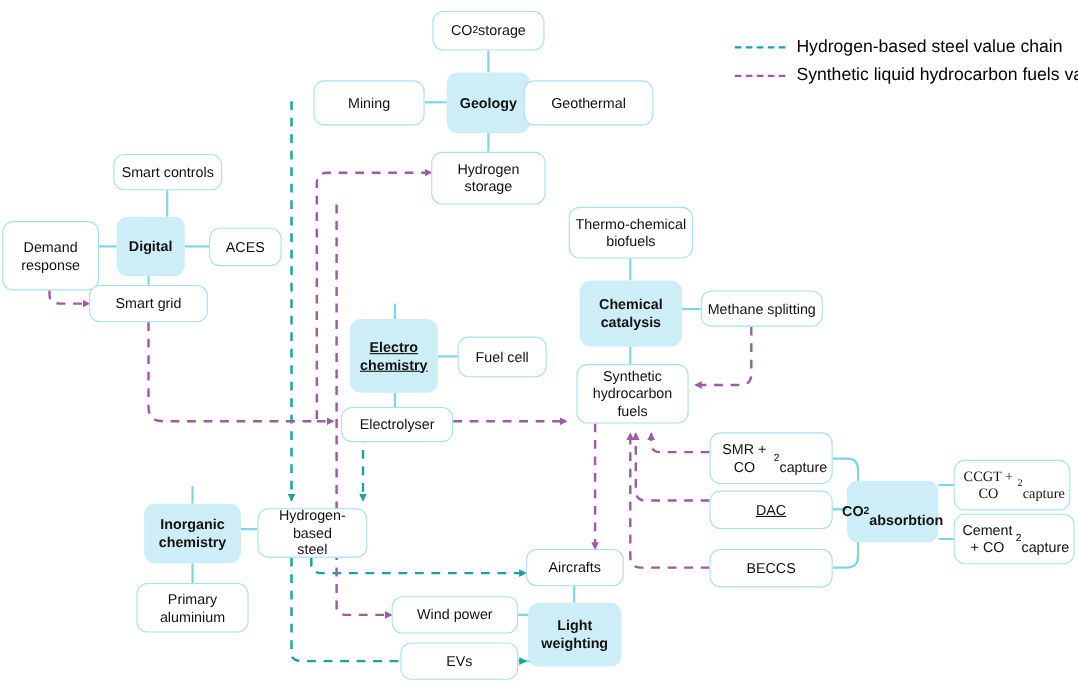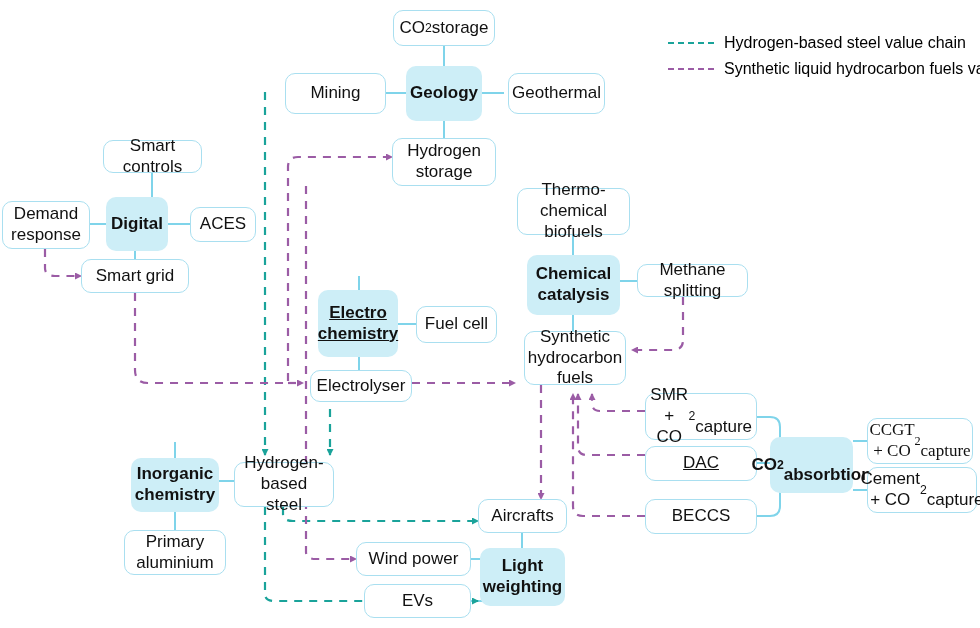--- a/index.html
+++ b/index.html
@@ -13,21 +13,21 @@
   }
   #canvas{position:absolute;left:0;top:0;width:980px;height:628px;}
   svg.edges{position:absolute;left:0;top:0;width:980px;height:628px;pointer-events:none;}
 
   .node{
     position:absolute;
     box-sizing:border-box;
     display:flex;align-items:center;justify-content:center;
     text-align:center;
     border-radius:10px;
-    font-size:17px;
+    font-size:13px;
     color:#111111;
     line-height:1.22;
     padding:2px 4px;
   }
   .node.leaf{
     background:#ffffff;
     border:1.4px solid #a9dff0;
   }
   .node.hub{
     background:#cdeef7;
@@ -121,25 +121,25 @@
 
       <path d="M645,516 L583,516 Q573,516 573,506 L573,394" marker-end="url(#arrowP)"></path>
 
       <path d="M541,385 L541,499" marker-end="url(#arrowP)"></path>
     </g>
   </svg>
 
   <div class="node leaf" style="left:393px;top:10px;width:102px;height:36px;">CO<sub>2</sub> storage</div>
   <div class="node leaf" style="left:285px;top:73px;width:101px;height:41px;">Mining</div>
   <div class="node hub" style="left:406px;top:66px;width:76px;height:55px;">Geology</div>
-  <div class="node leaf" style="left:508px;top:73px;width:97px;height:41px;">Geothermal</div>
+  <div class="node leaf" style="left:476px;top:73px;width:118px;height:41px;">Geothermal</div>
   <div class="node leaf" style="left:392px;top:138px;width:104px;height:48px;">Hydrogen<br>storage</div>
 
   <div class="node leaf" style="left:103px;top:140px;width:99px;height:33px;">Smart controls</div>
-  <div class="node leaf" style="left:2px;top:201px;width:88px;height:48px;">Demand<br>response</div>
+  <div class="node leaf" style="left:2px;top:201px;width:88px;height:63px;">Demand<br>response</div>
   <div class="node hub" style="left:106px;top:197px;width:62px;height:54px;">Digital</div>
   <div class="node leaf" style="left:190px;top:207px;width:66px;height:35px;">ACES</div>
   <div class="node leaf" style="left:81px;top:259px;width:108px;height:34px;">Smart grid</div>
 
   <div class="node hub" style="left:318px;top:290px;width:80px;height:67px;text-decoration:underline;">Electro<br>chemistry</div>
   <div class="node leaf" style="left:416px;top:306px;width:81px;height:37px;">Fuel cell</div>
   <div class="node leaf" style="left:310px;top:370px;width:102px;height:32px;">Electrolyser</div>
 
   <div class="node leaf" style="left:517px;top:188px;width:113px;height:47px;">Thermo-chemical<br>biofuels</div>
   <div class="node hub" style="left:527px;top:255px;width:93px;height:60px;">Chemical<br>catalysis</div>

